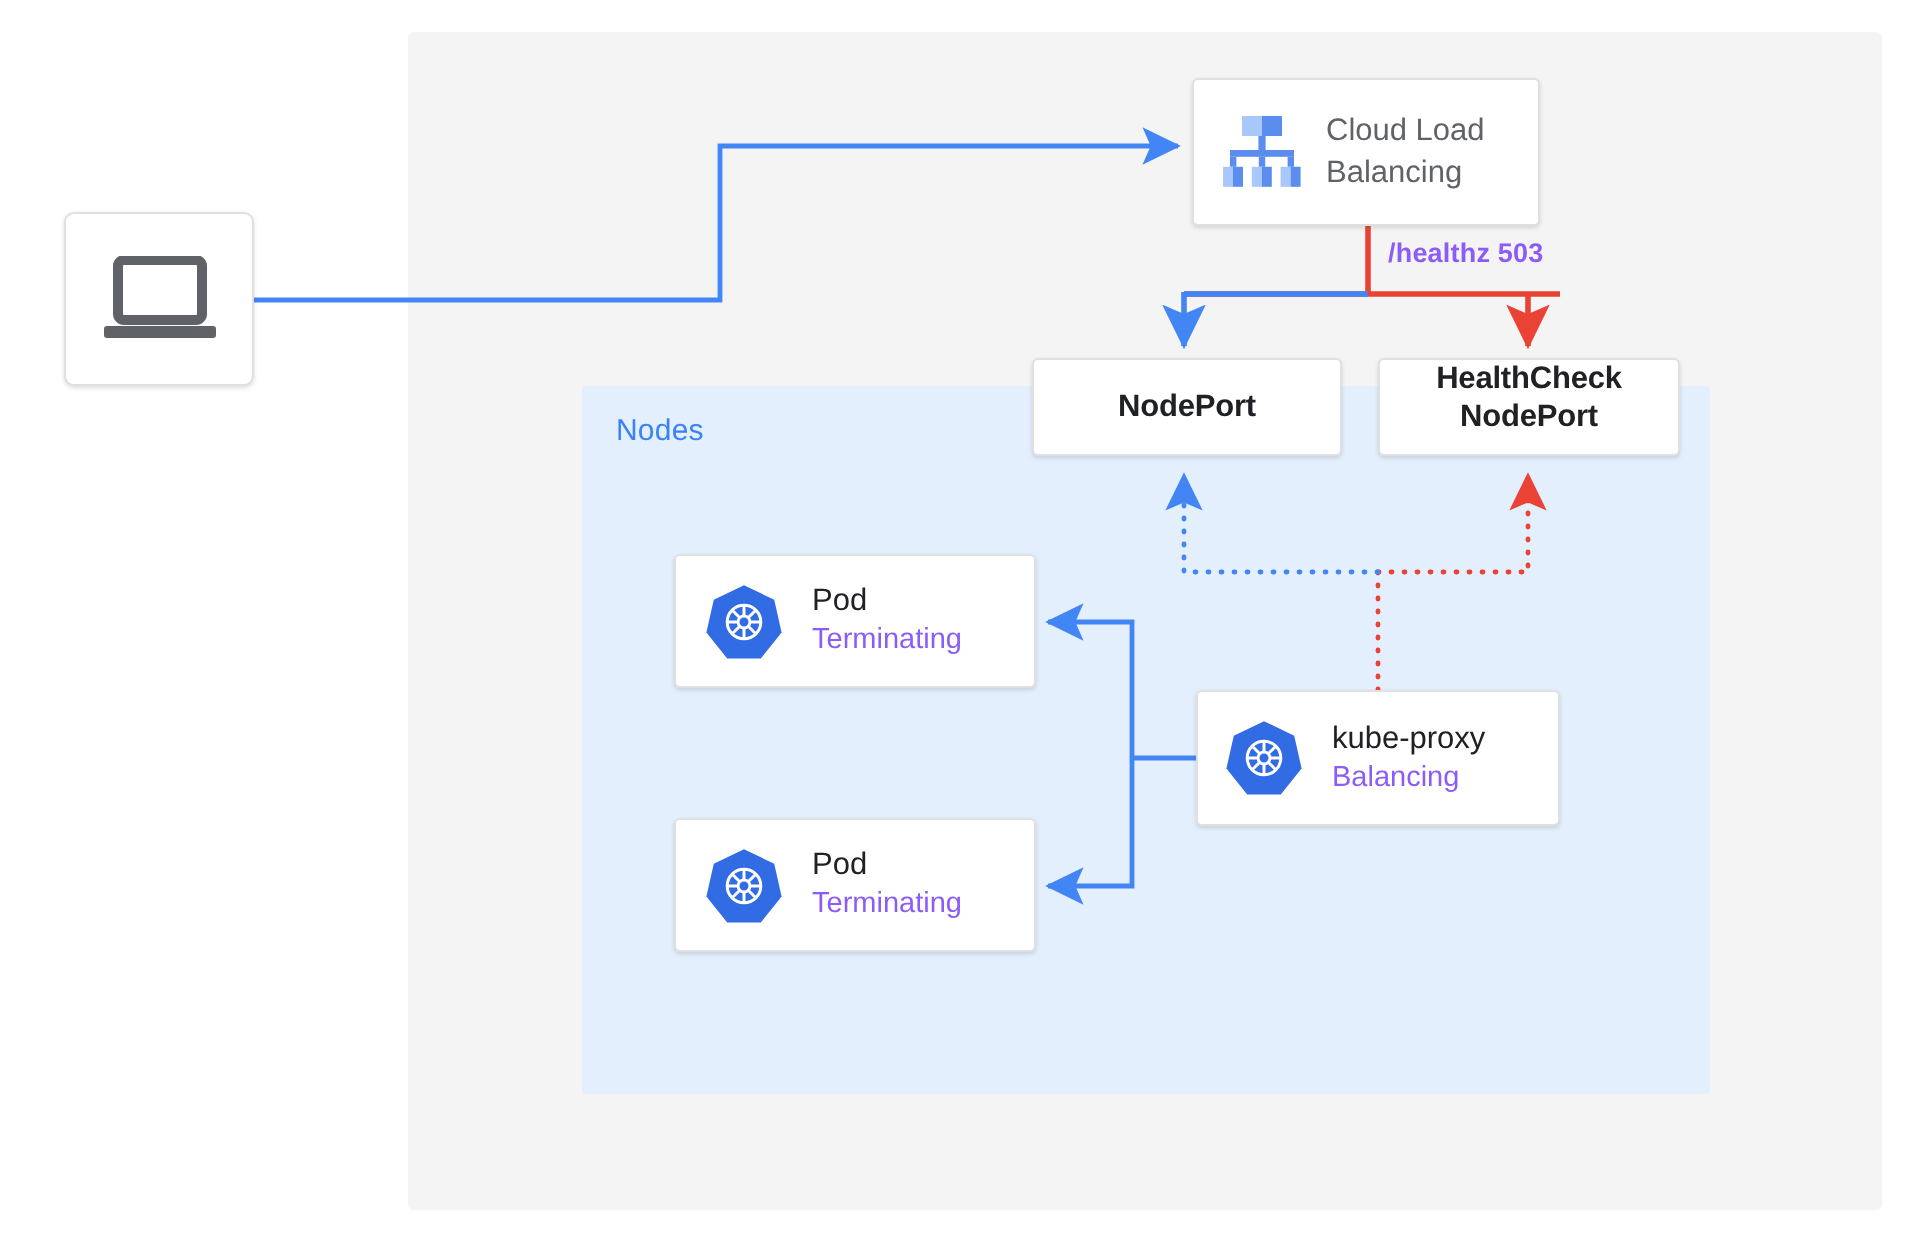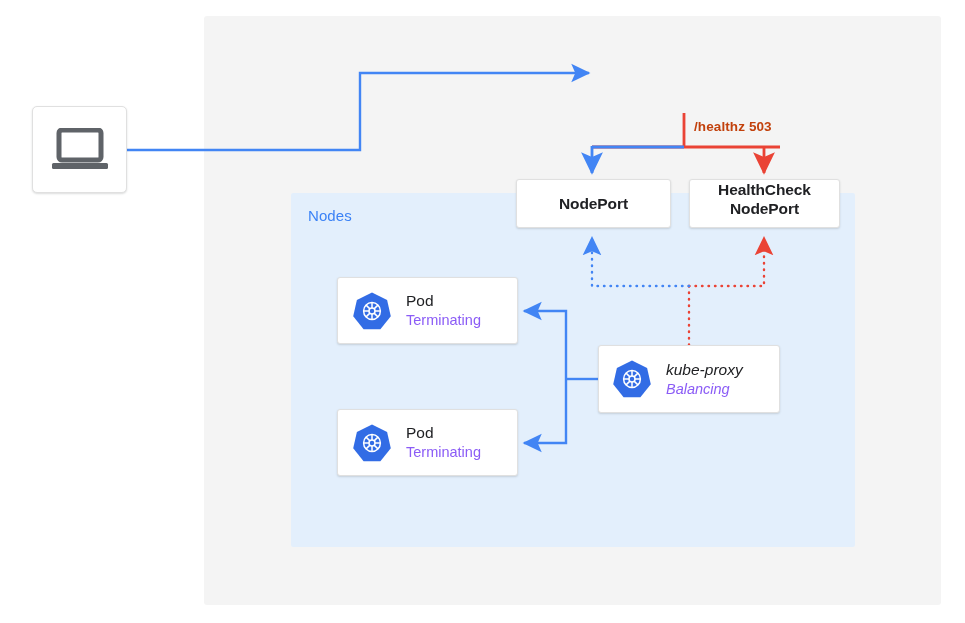--- a/index.html
+++ b/index.html
@@ -131,21 +131,20 @@
 
   
   .card-kp {
     left: 598px;
     top: 345px;
     width: 182px;
     height: 68px;
     display: flex;
     align-items: center;
     padding-left: 13px;
-    font-style: italic;
   }
 
   .k8s-icon { width: 40px; height: 40px; flex: none; }
   .card-text { margin-left: 14px; }
   .card-title {
     font-size: 15.5px;
     color: #202124;
     line-height: 19px;
   }
   .card-sub {
@@ -164,21 +163,21 @@
     height: 623px;
     pointer-events: none;
   }
 
   .healthz-label {
     position: absolute;
     left: 694px;
     top: 119px;
     font-size: 13.5px;
     font-weight: bold;
-    color: #c2410c;
+    color: #8b5cf6;
     letter-spacing: .1px;
   }
 </style>
 </head>
 <body>
 
 <div id="canvas">
 
   <div class="panel-outer"></div>
   <div class="panel-nodes"></div>
@@ -232,20 +231,46 @@
 
   <div class="healthz-label">/healthz 503</div>
 
   <div class="card card-laptop">
     <svg class="laptop-icon" width="58" height="44" viewBox="0 0 58 44" xmlns="http://www.w3.org/2000/svg">
       <rect x="8" y="2" width="42" height="30" rx="3" ry="3" fill="none" stroke="#5f6368" stroke-width="5"></rect>
       <rect x="1" y="35" width="56" height="6" rx="1.5" ry="1.5" fill="#5f6368"></rect>
     </svg>
   </div>
 
+  <div class="card card-clb">
+    <div class="clb-icon">
+      <svg width="46" height="40" viewBox="0 0 46 40" xmlns="http://www.w3.org/2000/svg">
+
+        <rect x="13" y="2" width="10" height="10" fill="#a8c7fa"></rect>
+        <rect x="23" y="2" width="10" height="10" fill="#5b8def"></rect>
+
+        <rect x="21.2" y="12" width="3.6" height="7" fill="#5b8def"></rect>
+
+        <rect x="7" y="19" width="32" height="3.4" fill="#5b8def"></rect>
+
+        <rect x="7" y="22.4" width="3.2" height="5" fill="#5b8def"></rect>
+        <rect x="21.4" y="22.4" width="3.2" height="5" fill="#5b8def"></rect>
+        <rect x="35.8" y="22.4" width="3.2" height="5" fill="#5b8def"></rect>
+
+        <rect x="3.5" y="27.4" width="5" height="10" fill="#a8c7fa"></rect>
+        <rect x="8.5" y="27.4" width="5" height="10" fill="#5b8def"></rect>
+        <rect x="17.9" y="27.4" width="5" height="10" fill="#a8c7fa"></rect>
+        <rect x="22.9" y="27.4" width="5" height="10" fill="#5b8def"></rect>
+        <rect x="32.3" y="27.4" width="5" height="10" fill="#a8c7fa"></rect>
+        <rect x="37.3" y="27.4" width="5" height="10" fill="#5b8def"></rect>
+      </svg>
+    </div>
+    <div class="clb-text">Cloud Load
+Balancing</div>
+  </div>
 
   <div class="card card-np">
     <div class="np-label">NodePort</div>
   </div>
 
   <div class="card card-hcnp">
     <div class="np-label">HealthCheck
 NodePort</div>
   </div>
 

